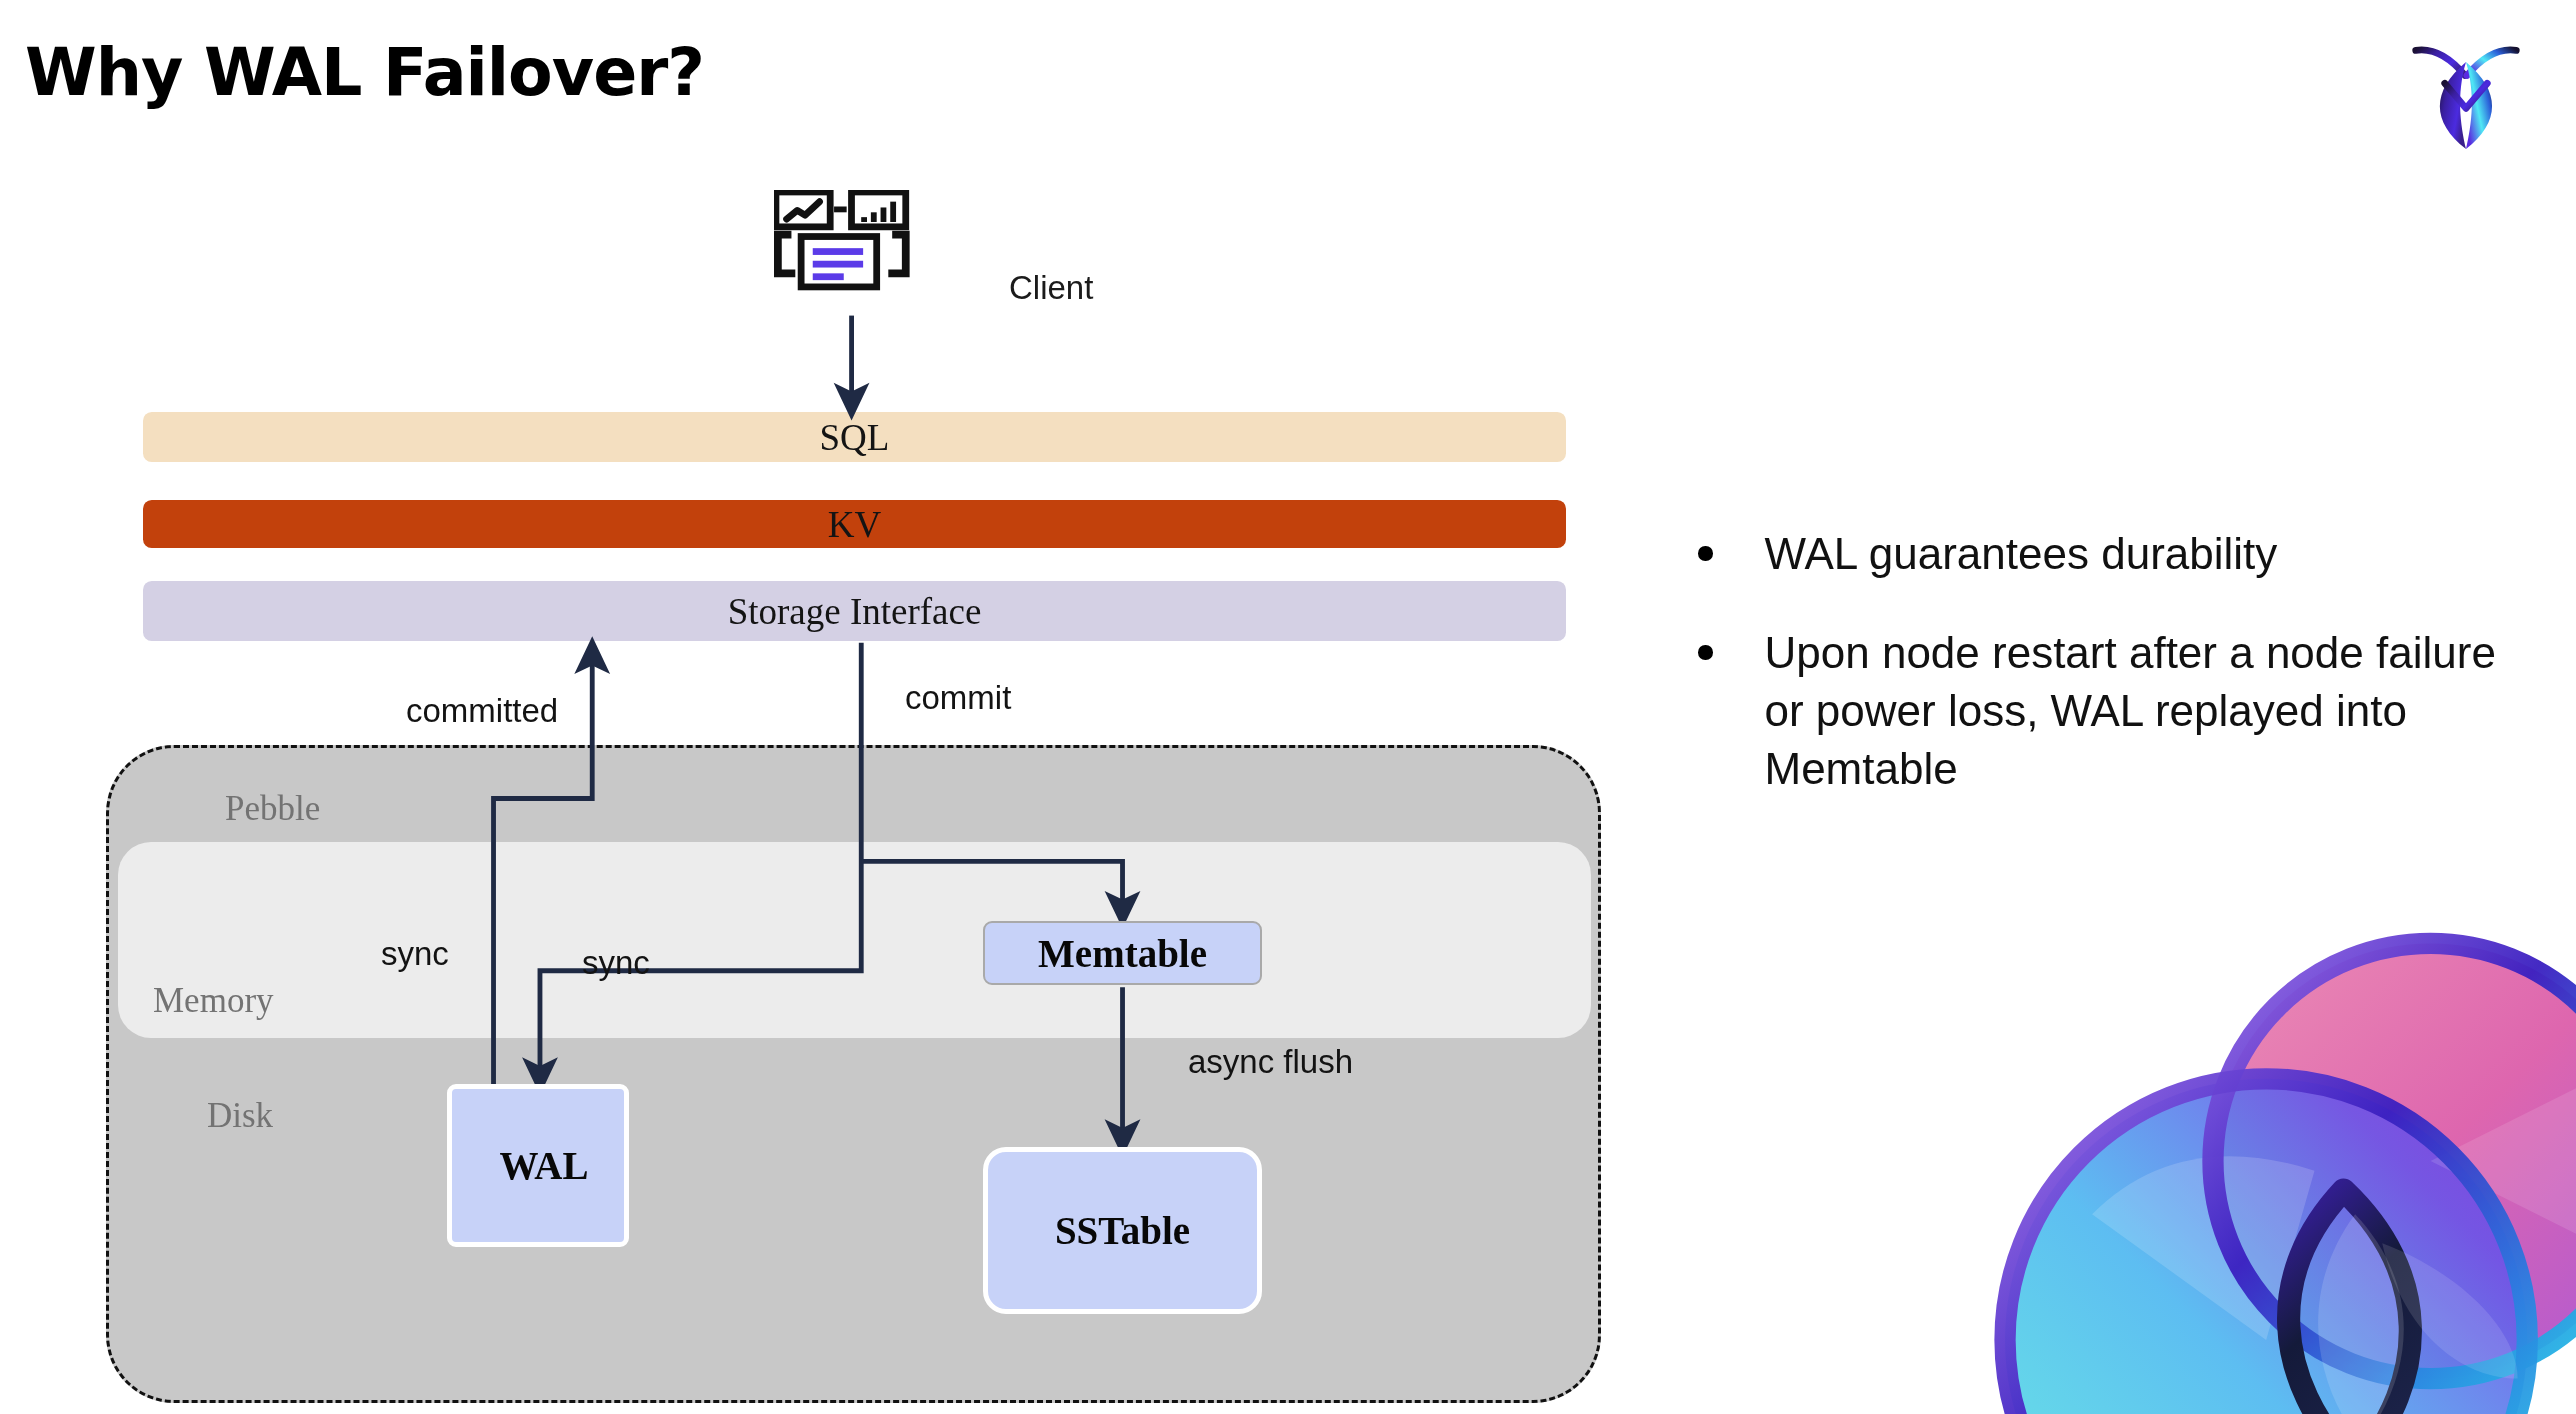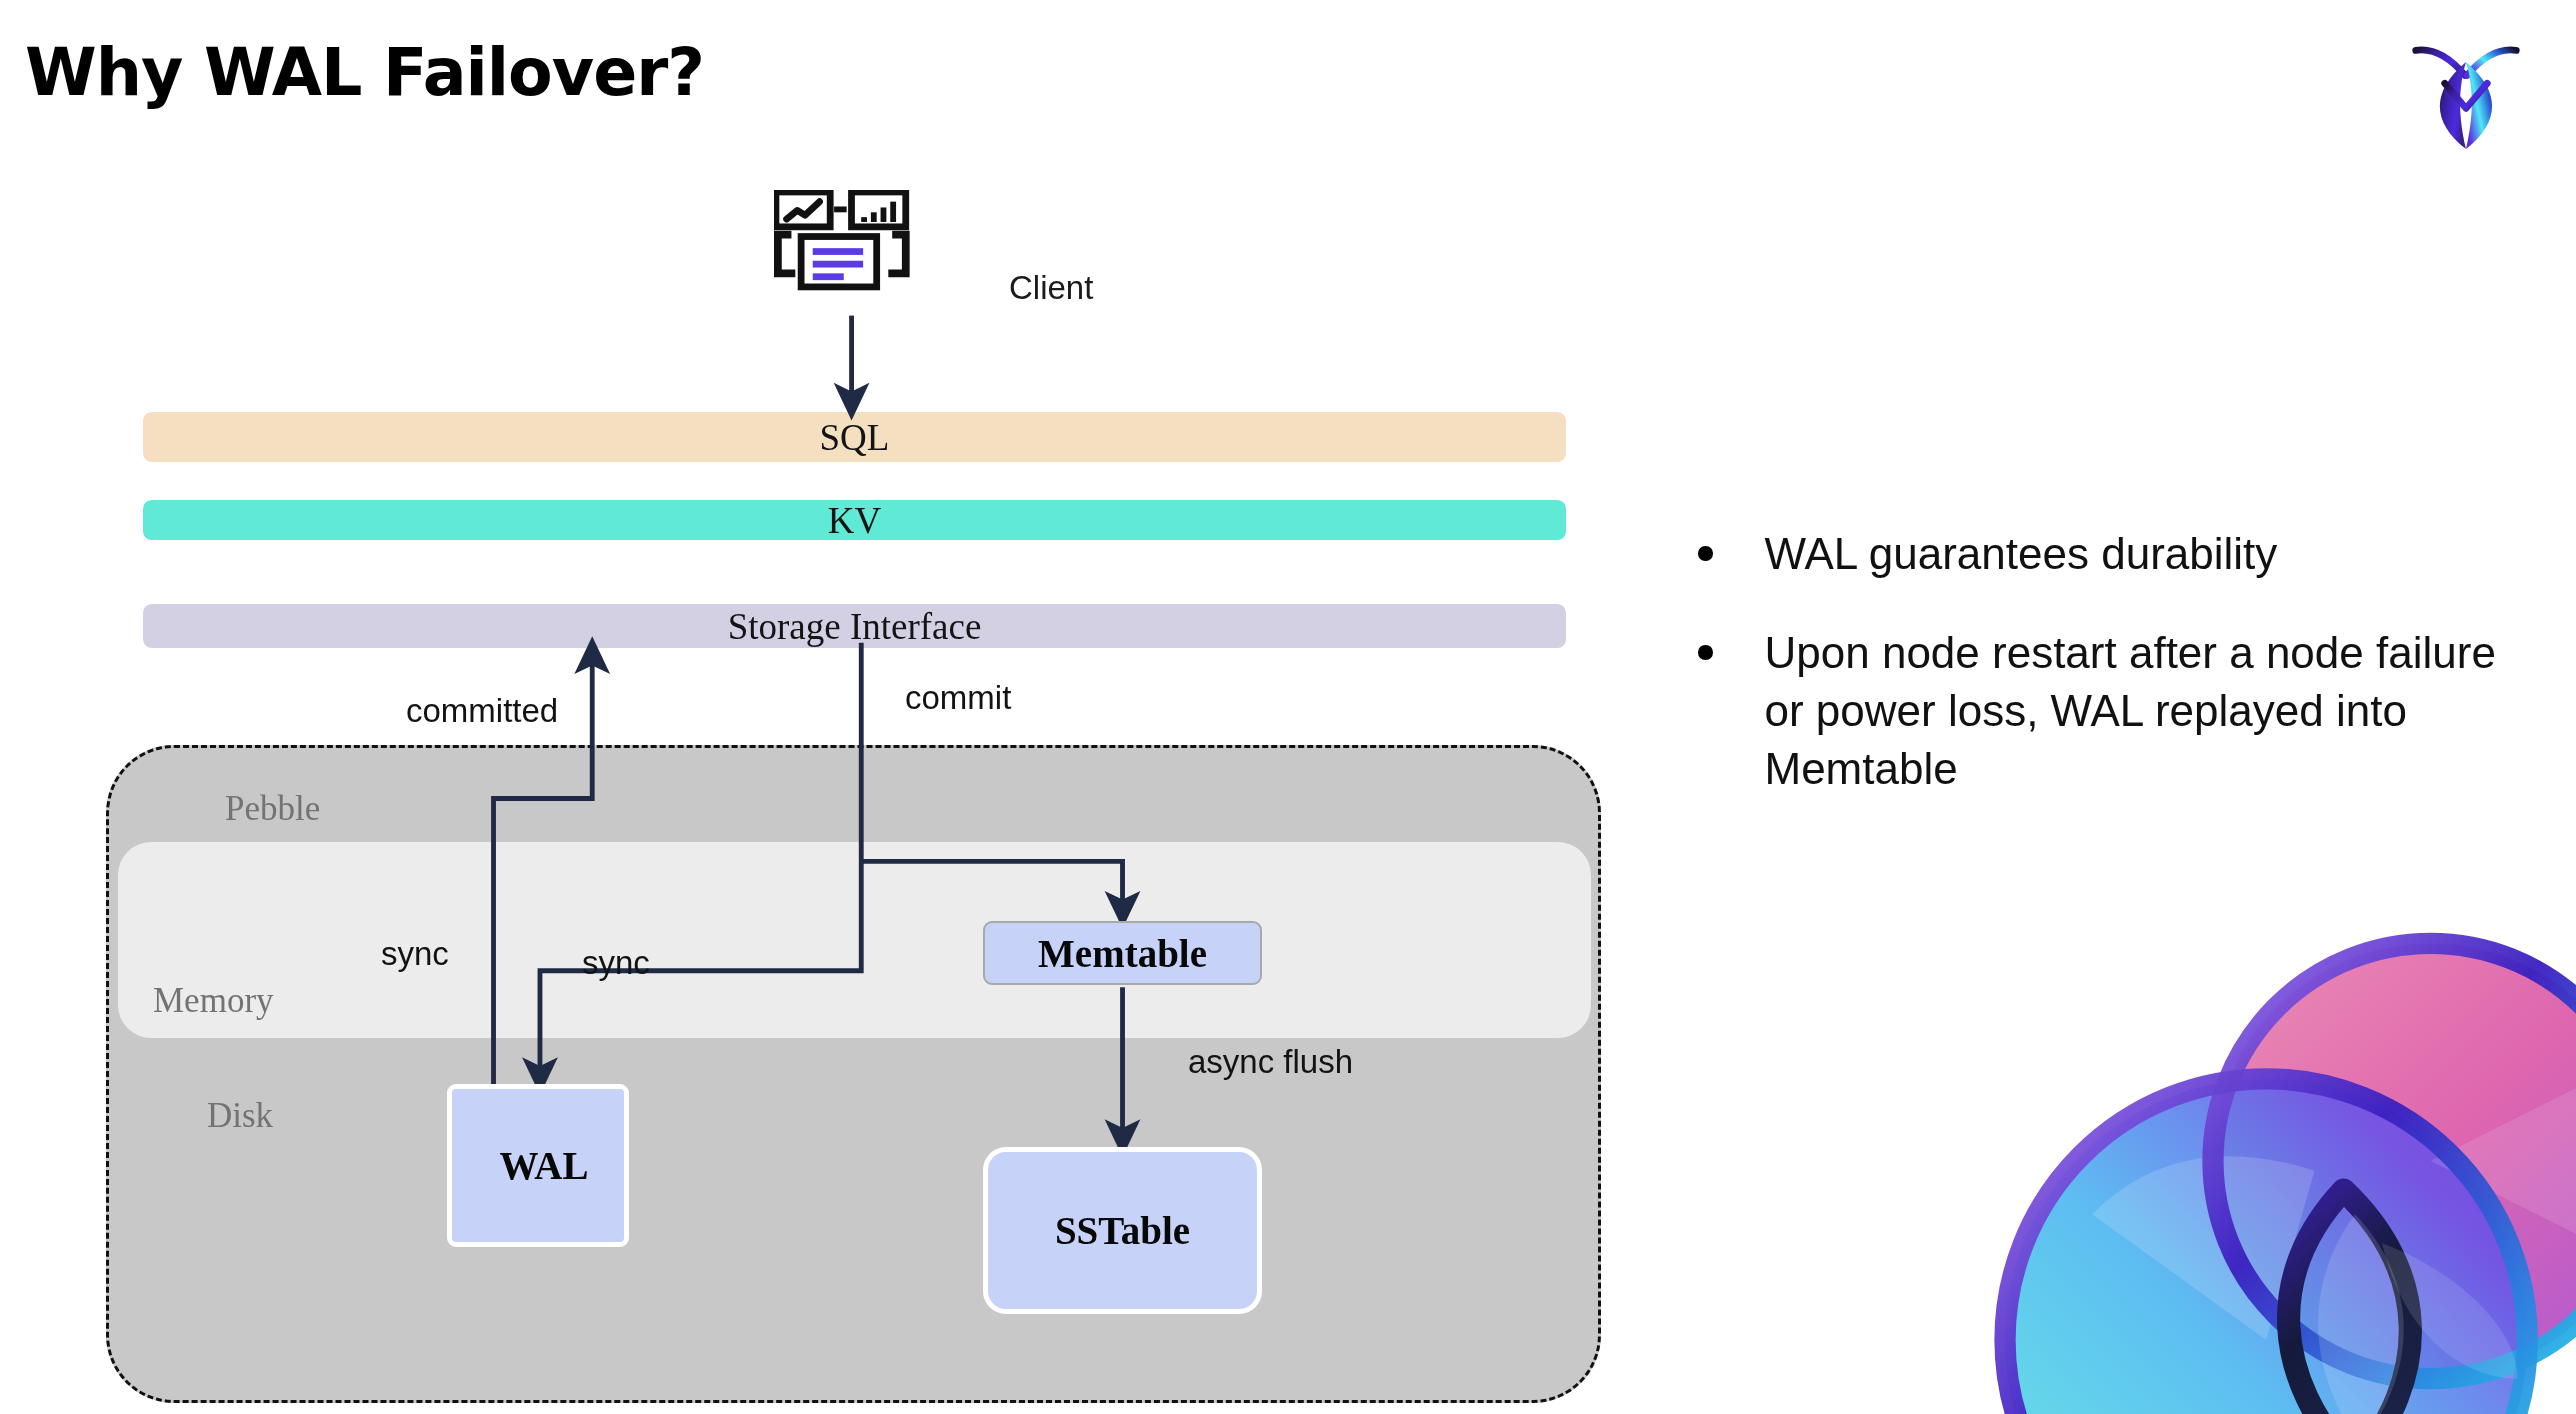--- a/index.html
+++ b/index.html
@@ -34,22 +34,22 @@
 
   
   .bar {
     position: absolute; left: 143px; width: 1423px;
     border-radius: 8.7px;
     display: flex; align-items: center; justify-content: center;
     font-family: "Liberation Serif", serif;
     font-size: 37px; color: #141414;
   }
   .bar-sql     { top: 412px; height: 50px; background: #F4DFC0; }
-  .bar-kv      { top: 500px; height: 40px; background: #5eead4; }
-  .bar-storage { top: 604px; height: 44px; background: #D4D0E4; }
+  .bar-kv      { top: 500px; height: 48px; background: #c2410c; }
+  .bar-storage { top: 581px; height: 60px; background: #D4D0E4; }
 
   
   .pebble-box {
     position: absolute; left: 106px; top: 745px;
     width: 1495px; height: 658px;
     background: #C8C8C8;
     border: 3.9px dashed #111111;
     border-radius: 68px;
   }
   .memory-box {

